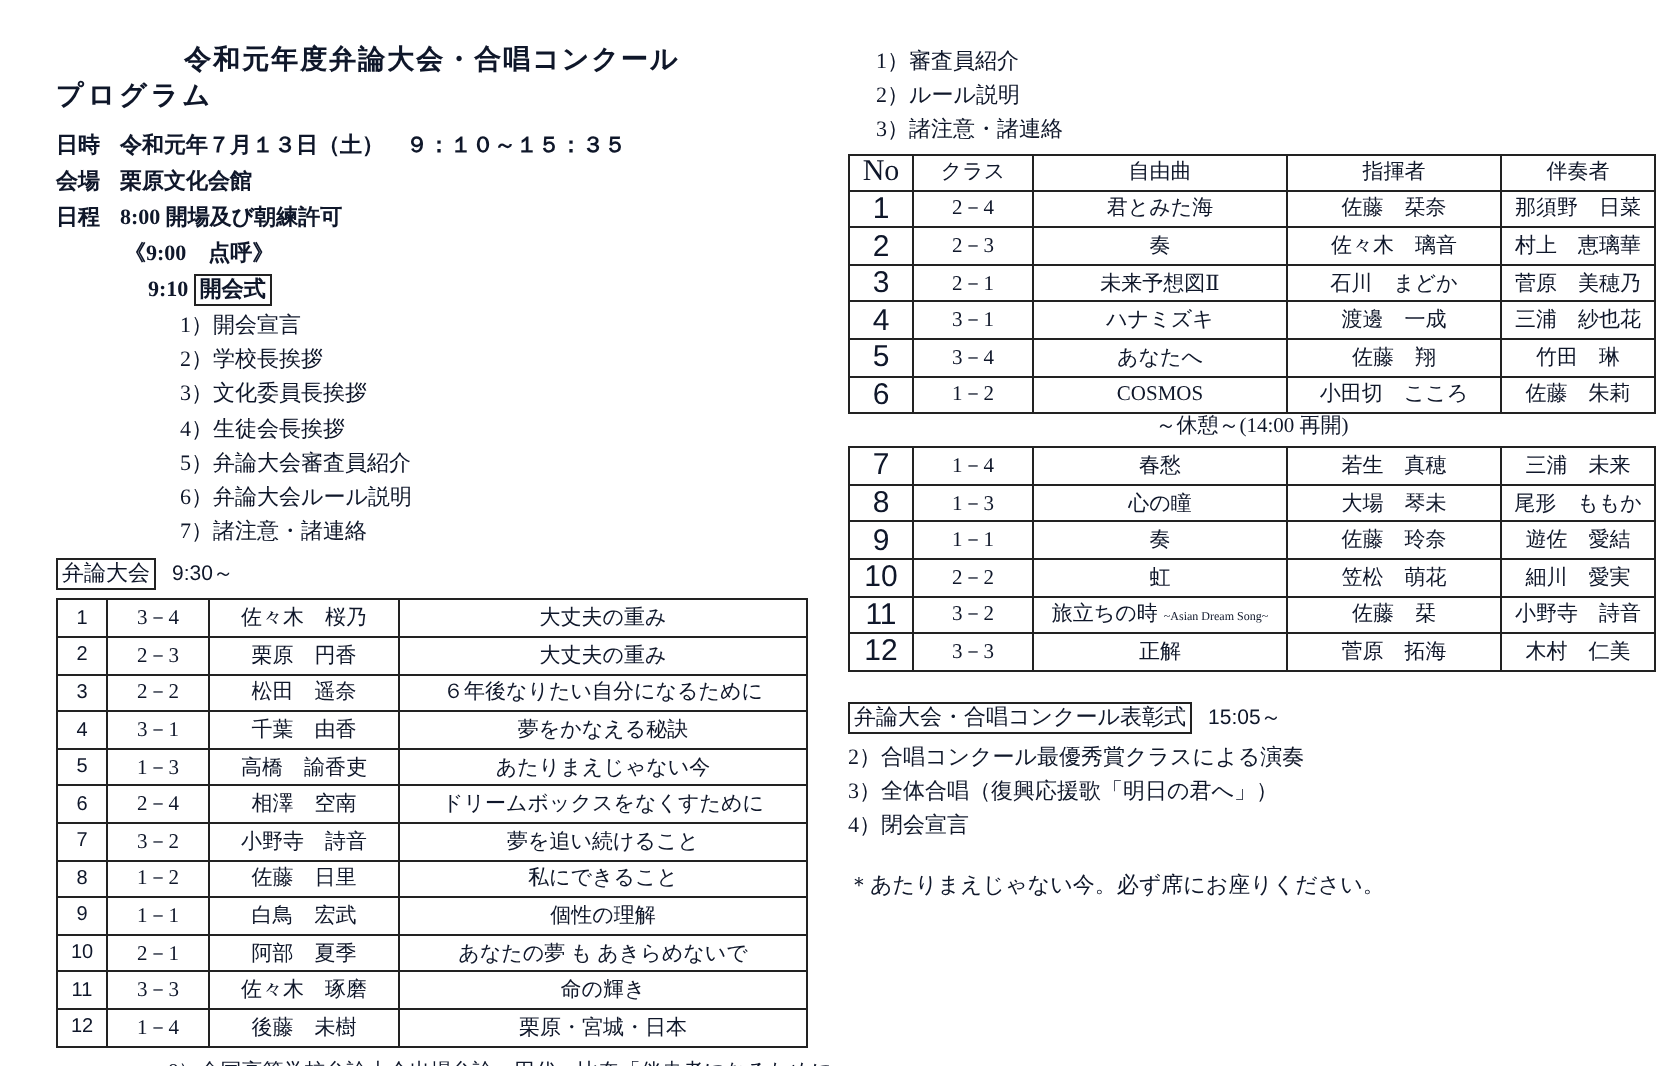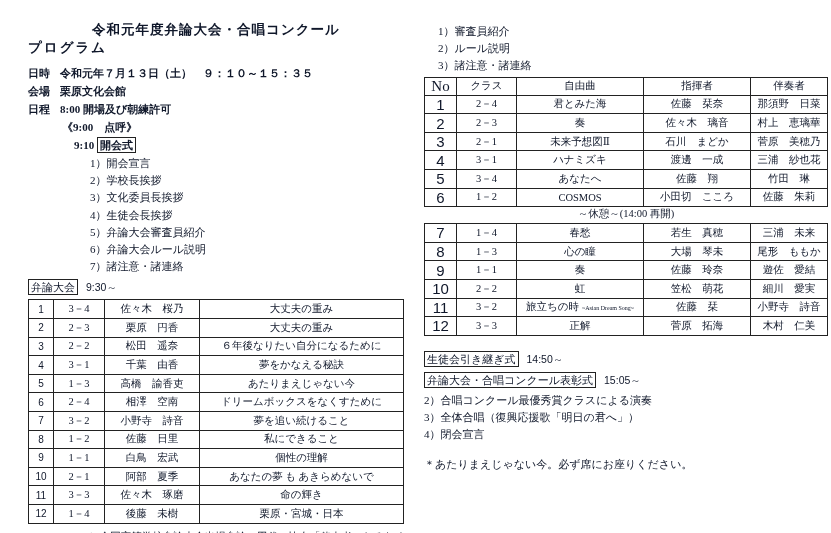--- a/index.html
+++ b/index.html
@@ -277,23 +277,20 @@
             <td>3－3</td>
             <td>正解</td>
             <td>菅原　拓海</td>
             <td>木村　仁美</td>
           </tr>
         </tbody>
     </table>
 
     <div class="closing-block">
       <div class="closing-line">
-        <span class="boxed">生徒会引き継ぎ式</span><span class="section-time">14:50～</span>
-      </div>
-      <div class="closing-line">
         <span class="boxed">弁論大会・合唱コンクール表彰式</span><span class="section-time">15:05～</span>
       </div>
       <div class="num-list" style="padding-left:0;">
           <div class="num-item">2）合唱コンクール最優秀賞クラスによる演奏</div>
           <div class="num-item">3）全体合唱（復興応援歌「明日の君へ」）</div>
           <div class="num-item">4）閉会宣言</div>
         </div>
     </div>
 
     <div class="note-line">＊あたりまえじゃない今。必ず席にお座りください。</div>

